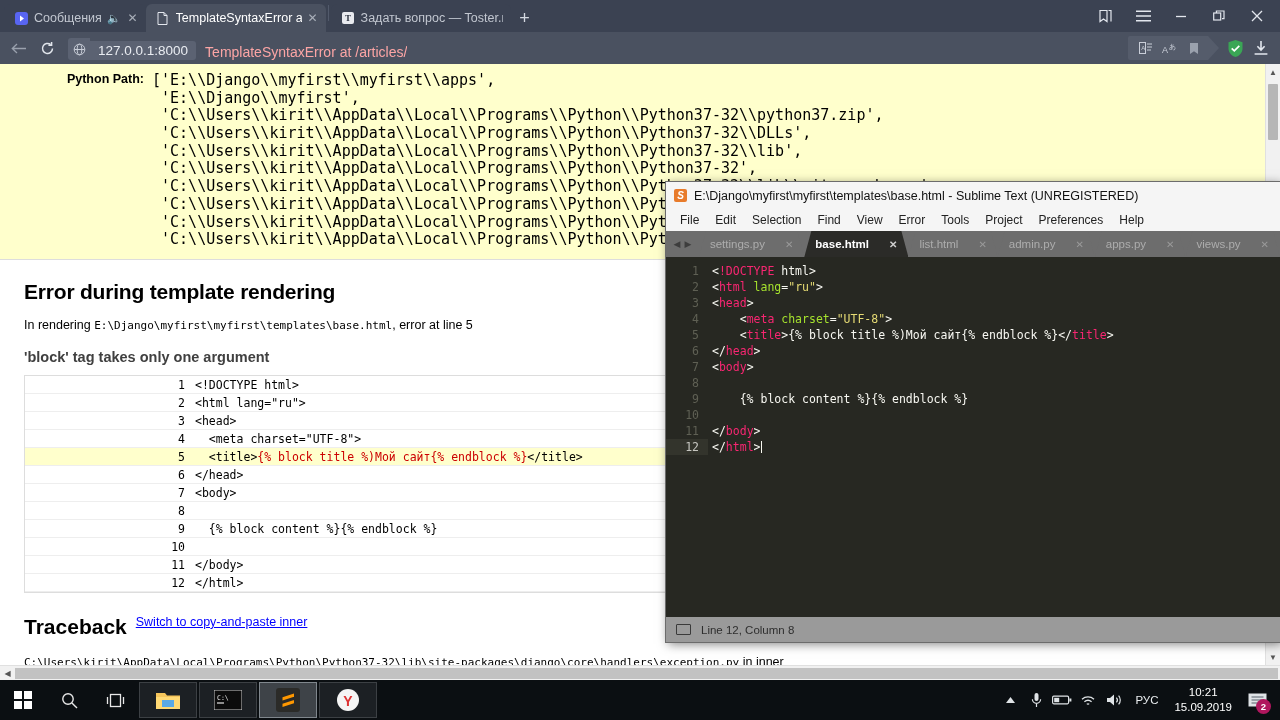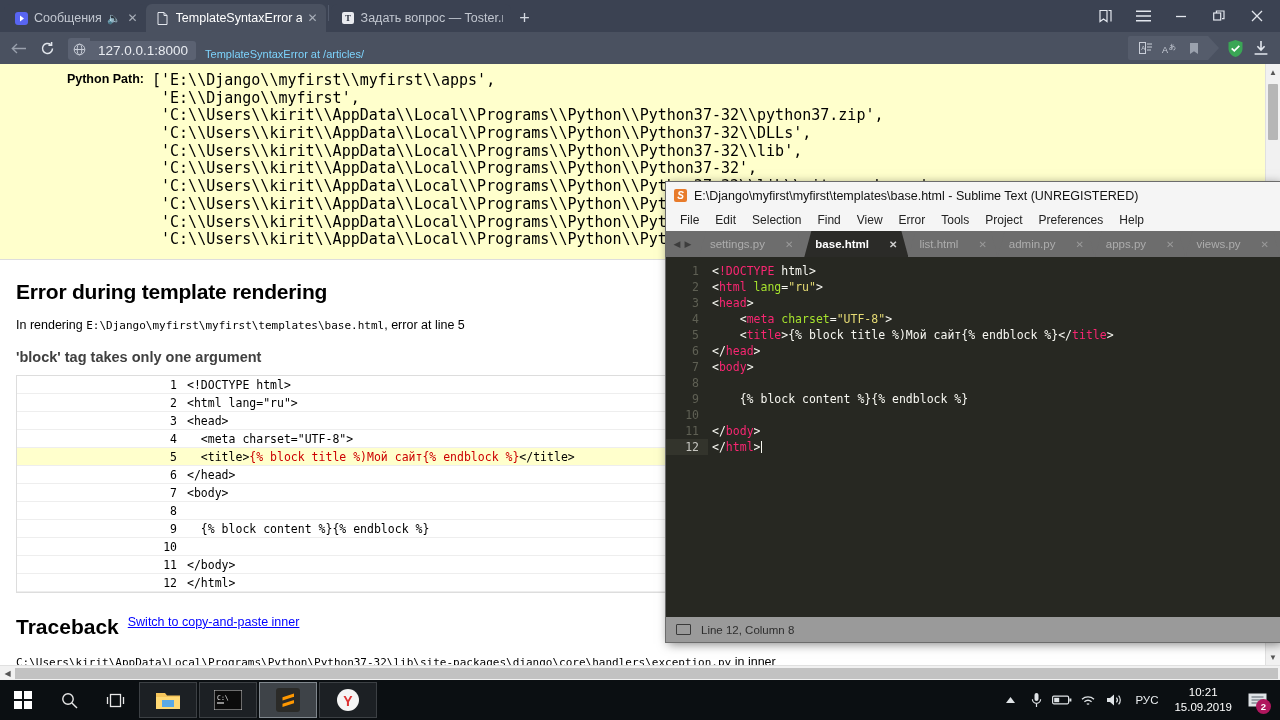--- a/index.html
+++ b/index.html
@@ -54,42 +54,42 @@
     gap:2px; padding:0 6px; flex:0 0 32px;
   }
   .tbicon { width:26px; height:24px; display:flex; align-items:center; justify-content:center; color:#cfd4dc; }
   .omnibox {
     flex:1; height:24px; display:flex; align-items:flex-end; gap:0;
     margin-left:6px; color:#e9ecf1; font-size:13.5px;
   }
   .ombadge { background:#5b6272; border-radius:3px 0 0 3px; width:22px; height:22px;
              display:flex; align-items:center; justify-content:center; }
   .omhost { background:#5b6272; padding:2px 8px; font-size:13.5px; color:#e9ecf1; border-radius:0 3px 3px 0; }
-  .omtitle { padding-left:9px; font-size:11px; color:#7dd3fc; white-space:nowrap; overflow:hidden; }
+  .omtitle { padding-left:9px; font-size:14px; color:#fca5a5; white-space:nowrap; overflow:hidden; }
   .tbright { display:flex; align-items:center; }
   .tbpanel { display:flex; align-items:center; background:#555c6b; height:24px; padding:0 2px 0 6px;
              position:relative; border-radius:2px 0 0 2px; }
   .tbpanel:after { content:""; position:absolute; right:-11px; top:0; width:0; height:0;
                    border-top:12px solid transparent; border-bottom:12px solid transparent;
                    border-left:11px solid #555c6b; }
   .tbp-ico { width:24px; height:24px; display:flex; align-items:center; justify-content:center;
              color:#c9ced8; font-size:12px; }
 
   
   .viewport { flex:1; position:relative; background:#fff; overflow:hidden; }
   .pagescroll { position:absolute; left:0; top:0; right:15px; bottom:15px; overflow:hidden; background:#fff; }
 
   .djhead { background:#ffc; border-bottom:1px solid #ddd; padding:8px 0 10px; }
   .djrow { display:flex; font-size:12.5px; color:#000; line-height:1.18; }
   .djlabel { width:152px; text-align:right; flex:0 0 152px; font-weight:bold;
              font-family:"Liberation Sans", sans-serif; font-size:12.5px; padding-right:8px; }
   .djval { font-family:"DejaVu Sans Mono", monospace; font-size:15px; white-space:pre; }
   .djval-plain { font-family:"Liberation Sans", sans-serif; font-size:12.5px; font-weight:bold; }
 
-  .djbody { padding:0 16px; }
+  .djbody { padding:0 24px; }
   .h1err { font-size:21px; font-weight:bold; color:#000; margin:20px 0 0 0; letter-spacing:-.2px; }
   .intemplate { font-size:12.5px; margin-top:14px; color:#000; }
   .intemplate code { font-family:"DejaVu Sans Mono", monospace; font-size:11px; }
   .h2err { font-size:14.5px; font-weight:bold; margin-top:17px; color:#404040; }
 
   .codebox { border:1px solid #ddd; margin-top:10px; background:#fff; }
   .cline { display:flex; font-family:"DejaVu Sans Mono", monospace; font-size:11.5px;
            line-height:18px; height:18px; border-bottom:1px solid #eee; }
   .cline.hl { background:#ffc; }
   .cnum { width:170px; flex:0 0 170px; text-align:right; padding-right:10px; color:#000; }

